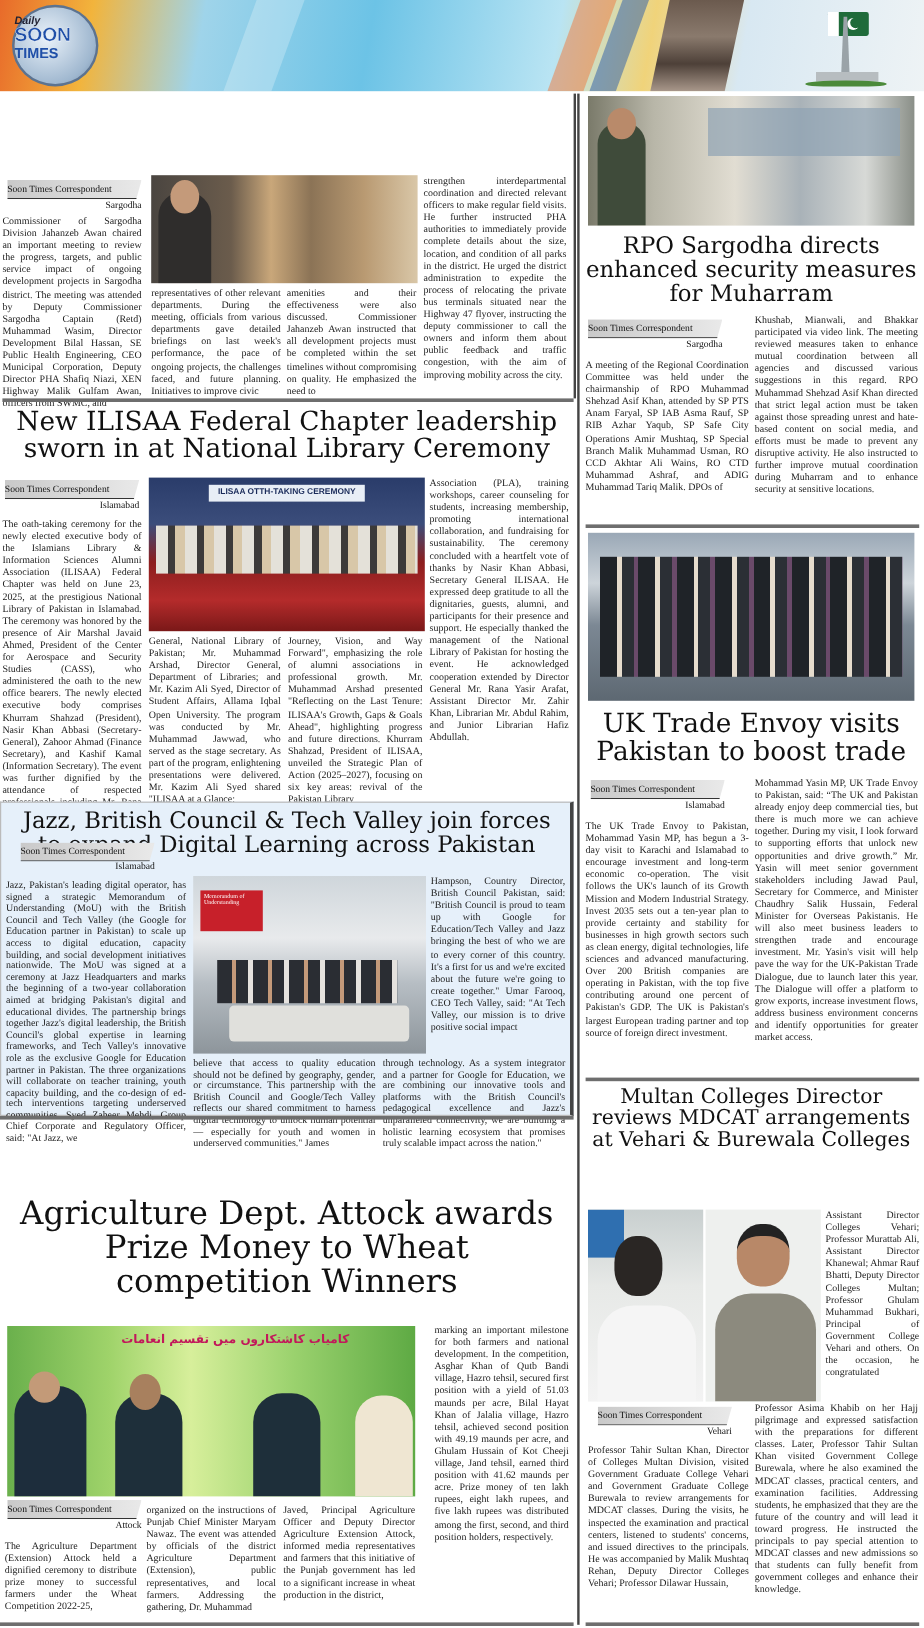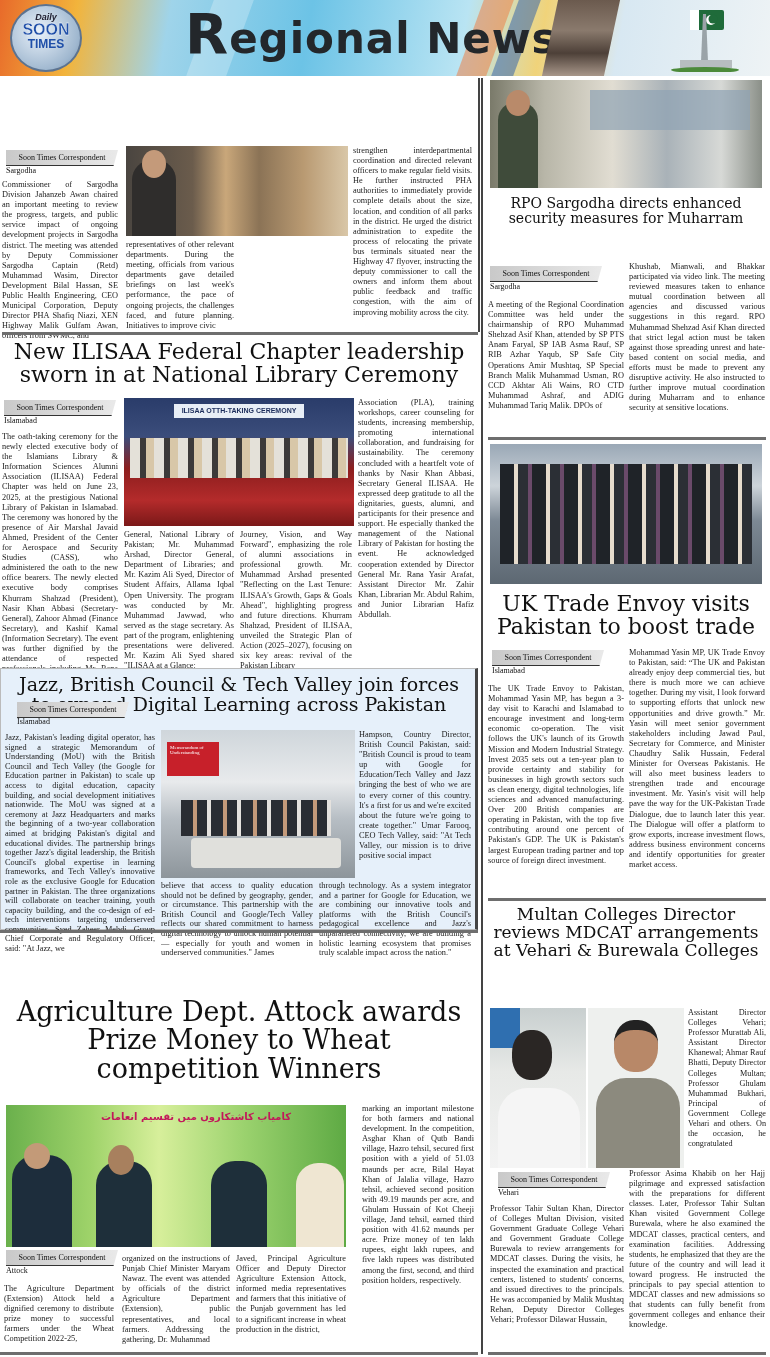--- a/index.html
+++ b/index.html
@@ -1,48 +1,47 @@
 <!DOCTYPE html>
 <html><head>
 <meta charset="utf-8">
 <style>
 *{box-sizing:border-box;margin:0;padding:0}
 body{width:770px;height:1357px;background:#fff;font-family:"Liberation Serif",serif;color:#111;position:relative;overflow:hidden}
 .abs{position:absolute}
 .banner{left:0;top:0;width:770px;height:76px;background:linear-gradient(100deg,#e86a2a 0%,#f2b43c 10%,#9fd4ea 22%,#6cc3e6 40%,#b9e4f3 60%,#f0d37a 70%,#d8e8f2 80%,#eef3f5 100%);overflow:hidden}
 .banner .stripe{position:absolute;top:0;height:76px;transform:skewX(-20deg)}
-.logo{position:absolute;left:10px;top:4px;width:72px;height:68px;border-radius:50%;background:radial-gradient(circle at 40% 40%,#eaf2fa,#9fb7cf 70%,#6b86a3);border:2px solid #5c7390;text-align:center;font-family:"Liberation Sans",sans-serif;font-weight:bold}
+.logo{position:absolute;left:10px;top:4px;width:72px;height:68px;border-radius:50%;background:radial-gradient(circle at 40% 40%,#eaf2fa,#9fb7cf 70%,#6b86a3);border:2px solid #5c7390;text-align:left;font-family:"Liberation Sans",sans-serif;font-weight:bold}
 .logo .d{font-size:9px;font-style:italic;color:#223;margin-top:6px}
 .logo .s{font-size:16px;color:#1f4fa8;line-height:15px;-webkit-text-stroke:.3px #fff}
 .logo .t{font-size:12px;color:#1f4fa8;line-height:15px}
 .banner-title{position:absolute;left:185px;top:6px;font-family:"DejaVu Sans",sans-serif;font-weight:bold;font-size:42px;color:#23272b;letter-spacing:1px}
 .banner-title .R{font-size:56px;line-height:56px}
 .photostrip{position:absolute;left:550px;top:0;width:62px;height:76px;background:linear-gradient(#6b5a4e,#8a7a6d 40%,#4d4038 70%,#a8978a);transform:skewX(-12deg)}
 .monument{position:absolute;left:670px;top:6px;width:70px;height:66px}
 .sec{position:absolute;border:1px solid #555}
 .headline{font-family:"DejaVu Serif",serif;text-align:center;color:#111;line-height:1.05}
-.byline{position:absolute;width:112px;height:16px;background:linear-gradient(90deg,#c9c9c9,#e9e9e9);font-size:8px;text-align:center;line-height:15px;border-bottom:1px solid #333;clip-path:polygon(0 0,100% 0,96% 100%,0 100%)}
-.place{position:absolute;width:112px;font-size:8px;text-align:left}
+.byline{position:absolute;width:112px;height:16px;background:linear-gradient(90deg,#c9c9c9,#e9e9e9);font-size:8px;text-align:left;line-height:15px;border-bottom:1px solid #333;clip-path:polygon(0 0,100% 0,96% 100%,0 100%)}
+.place{position:absolute;width:112px;font-size:8px;text-align:right}
 .col{position:absolute;font-size:8.3px;line-height:10.1px;text-align:justify;color:#222}
 .photo{position:absolute;overflow:hidden}
 .rule{position:absolute;height:3px;background:#6e6e6e}
 </style>
 </head>
 <body>
 
 <div class="abs banner">
   <div class="stripe" style="left:200px;width:40px;background:rgba(255,255,255,.25)"></div>
   <div class="stripe" style="left:470px;width:30px;background:rgba(240,120,60,.5)"></div>
   <div class="stripe" style="left:505px;width:22px;background:rgba(40,90,170,.5)"></div>
   <div class="logo">
     <div class="d">Daily</div>
     <div class="s">SOON</div>
     <div class="t">TIMES</div>
   </div>
-  <div class="banner-title"><span class="R">R</span><span>egional News</span></div>
   <div class="photostrip"></div>
   <svg class="monument" viewBox="0 0 70 66">
     <rect x="20" y="4" width="34" height="20" fill="#1f6b3a" rx="2"></rect>
     <rect x="20" y="4" width="9" height="20" fill="#fff"></rect>
     <circle cx="41" cy="14" r="5" fill="#fff"></circle>
       <circle cx="43" cy="13" r="4.5" fill="#1f6b3a"></circle>
     <polygon points="33,8 36,8 38,56 31,56" fill="#9aa3a8"></polygon>
     <rect x="10" y="54" width="52" height="8" fill="#b7bdc0"></rect>
     <ellipse cx="35" cy="64" rx="34" ry="3" fill="#4b8a3a"></ellipse>
   </svg>
@@ -50,30 +49,31 @@
 
 <div class="sec" style="left:2px;top:78px;width:478px;height:254px;border:none;border-right:2px solid #444">
   <div class="byline" style="left:4px;top:72px">Soon Times Correspondent</div>
   <div class="place" style="left:4px;top:88px">Sargodha</div>
   <div class="col" style="left:0;top:102px;width:116px">Commissioner of Sargodha Division Jahanzeb Awan chaired an important meeting to review the progress, targets, and public service impact of ongoing development projects in Sargodha district. The meeting was attended by Deputy Commissioner Sargodha Captain (Retd) Muhammad Wasim, Director Development Bilal Hassan, SE Public Health Engineering, CEO Municipal Corporation, Deputy Director PHA Shafiq Niazi, XEN Highway Malik Gulfam Awan, officers from SWMC, and</div>
   <div class="photo" style="left:124px;top:68px;width:222px;height:90px;background:linear-gradient(90deg,#4a4540 0%,#6b5c4c 30%,#c9a77a 45%,#8b7356 60%,#b99a72 80%,#d9c7a8 100%)">
     <div style="position:absolute;left:6px;top:14px;width:44px;height:76px;background:#2f2d2c;border-radius:20px 20px 0 0"></div>
     <div style="position:absolute;left:16px;top:4px;width:24px;height:28px;background:#c49a7a;border-radius:50%"></div>
   </div>
   <div class="col" style="left:124px;top:162px;width:108px">representatives of other relevant departments. During the meeting, officials from various departments gave detailed briefings on last week's performance, the pace of ongoing projects, the challenges faced, and future planning. Initiatives to improve civic</div>
+  <div class="col" style="left:237px;top:162px;width:108px">amenities and their effectiveness were also discussed. Commissioner Jahanzeb Awan instructed that all development projects must be completed within the set timelines without compromising on quality. He emphasized the need to</div>
   <div class="col" style="left:351px;top:68px;width:119px">strengthen interdepartmental coordination and directed relevant officers to make regular field visits. He further instructed PHA authorities to immediately provide complete details about the size, location, and condition of all parks in the district. He urged the district administration to expedite the process of relocating the private bus terminals situated near the Highway 47 flyover, instructing the deputy commissioner to call the owners and inform them about public feedback and traffic congestion, with the aim of improving mobility across the city.</div>
 </div>
 <div class="rule" style="left:2px;top:332px;width:476px"></div>
 
 <div class="photo" style="left:490px;top:80px;width:272px;height:108px;background:linear-gradient(90deg,#7a7a6a 0%,#b8b6a8 20%,#e1ddd2 45%,#a9b2b8 65%,#d7d9d6 85%,#8a8f88 100%)">
   <div style="position:absolute;left:8px;top:22px;width:40px;height:86px;background:#3f4b3a;border-radius:18px 18px 0 0"></div>
   <div style="position:absolute;left:16px;top:10px;width:24px;height:26px;background:#b98a6a;border-radius:50%"></div>
   <div style="position:absolute;left:100px;top:10px;width:160px;height:40px;background:#8fa3b4;opacity:.7"></div>
 </div>
-<div class="headline abs" style="left:488px;top:196px;width:276px;font-size:14px">RPO Sargodha directs enhanced security measures for Muharram</div>
+<div class="headline abs" style="left:488px;top:196px;width:276px;font-size:19px">RPO Sargodha directs enhanced security measures for Muharram</div>
 <div class="byline" style="left:490px;top:266px">Soon Times Correspondent</div>
 <div class="place" style="left:490px;top:282px">Sargodha</div>
 <div class="col" style="left:488px;top:300px;width:136px">A meeting of the Regional Coordination Committee was held under the chairmanship of RPO Muhammad Shehzad Asif Khan, attended by SP PTS Anam Faryal, SP IAB Asma Rauf, SP RIB Azhar Yaqub, SP Safe City Operations Amir Mushtaq, SP Special Branch Malik Muhammad Usman, RO CCD Akhtar Ali Wains, RO CTD Muhammad Ashraf, and ADIG Muhammad Tariq Malik. DPOs of</div>
 <div class="col" style="left:629px;top:262px;width:136px">Khushab, Mianwali, and Bhakkar participated via video link. The meeting reviewed measures taken to enhance mutual coordination between all agencies and discussed various suggestions in this regard. RPO Muhammad Shehzad Asif Khan directed that strict legal action must be taken against those spreading unrest and hate-based content on social media, and efforts must be made to prevent any disruptive activity. He also instructed to further improve mutual coordination during Muharram and to enhance security at sensitive locations.</div>
 <div class="rule" style="left:488px;top:437px;width:278px"></div>
 
 <div class="headline abs" style="left:2px;top:340px;width:474px;font-size:22px">New ILISAA Federal Chapter leadership sworn in at National Library Ceremony</div>
 <div class="byline" style="left:4px;top:400px">Soon Times Correspondent</div>
 <div class="place" style="left:4px;top:416px">Islamabad</div>
 <div class="col" style="left:2px;top:432px;width:116px">The oath-taking ceremony for the newly elected executive body of the Islamians Library &amp; Information Sciences Alumni Association (ILISAA) Federal Chapter was held on June 23, 2025, at the prestigious National Library of Pakistan in Islamabad. The ceremony was honored by the presence of Air Marshal Javaid Ahmed, President of the Center for Aerospace and Security Studies (CASS), who administered the oath to the new office bearers. The newly elected executive body comprises Khurram Shahzad (President), Nasir Khan Abbasi (Secretary-General), Zahoor Ahmad (Finance Secretary), and Kashif Kamal (Information Secretary). The event was further dignified by the attendance of respected professionals including Mr. Rana Yasir Arafat, Director</div>

